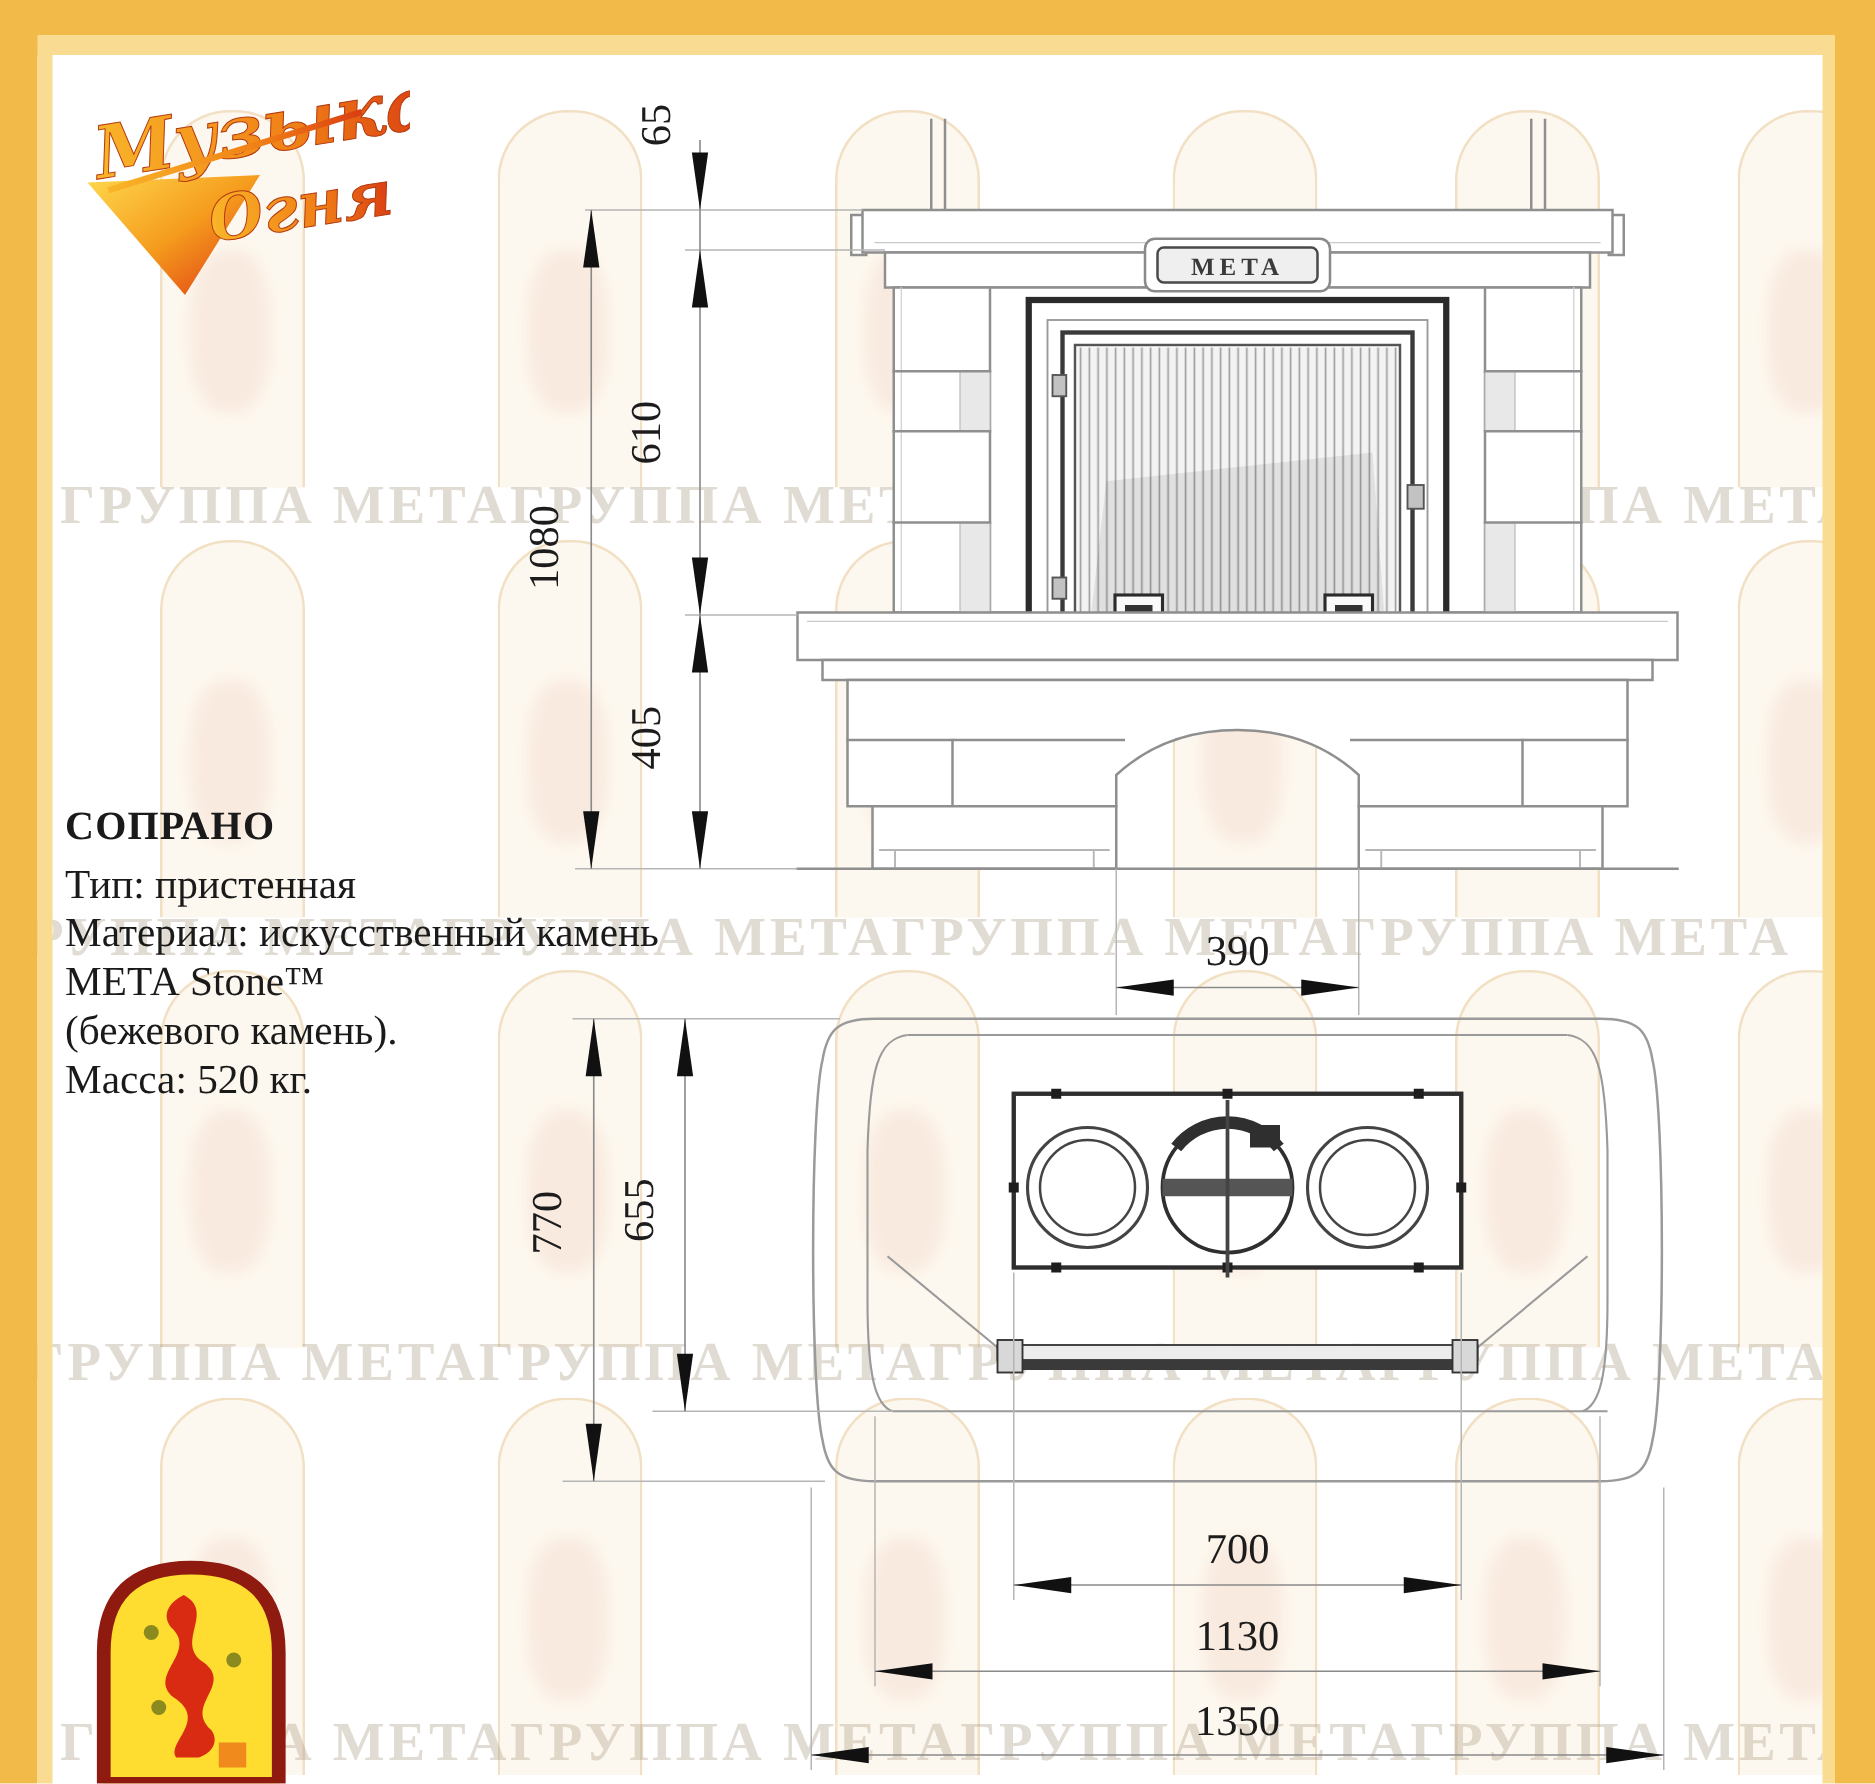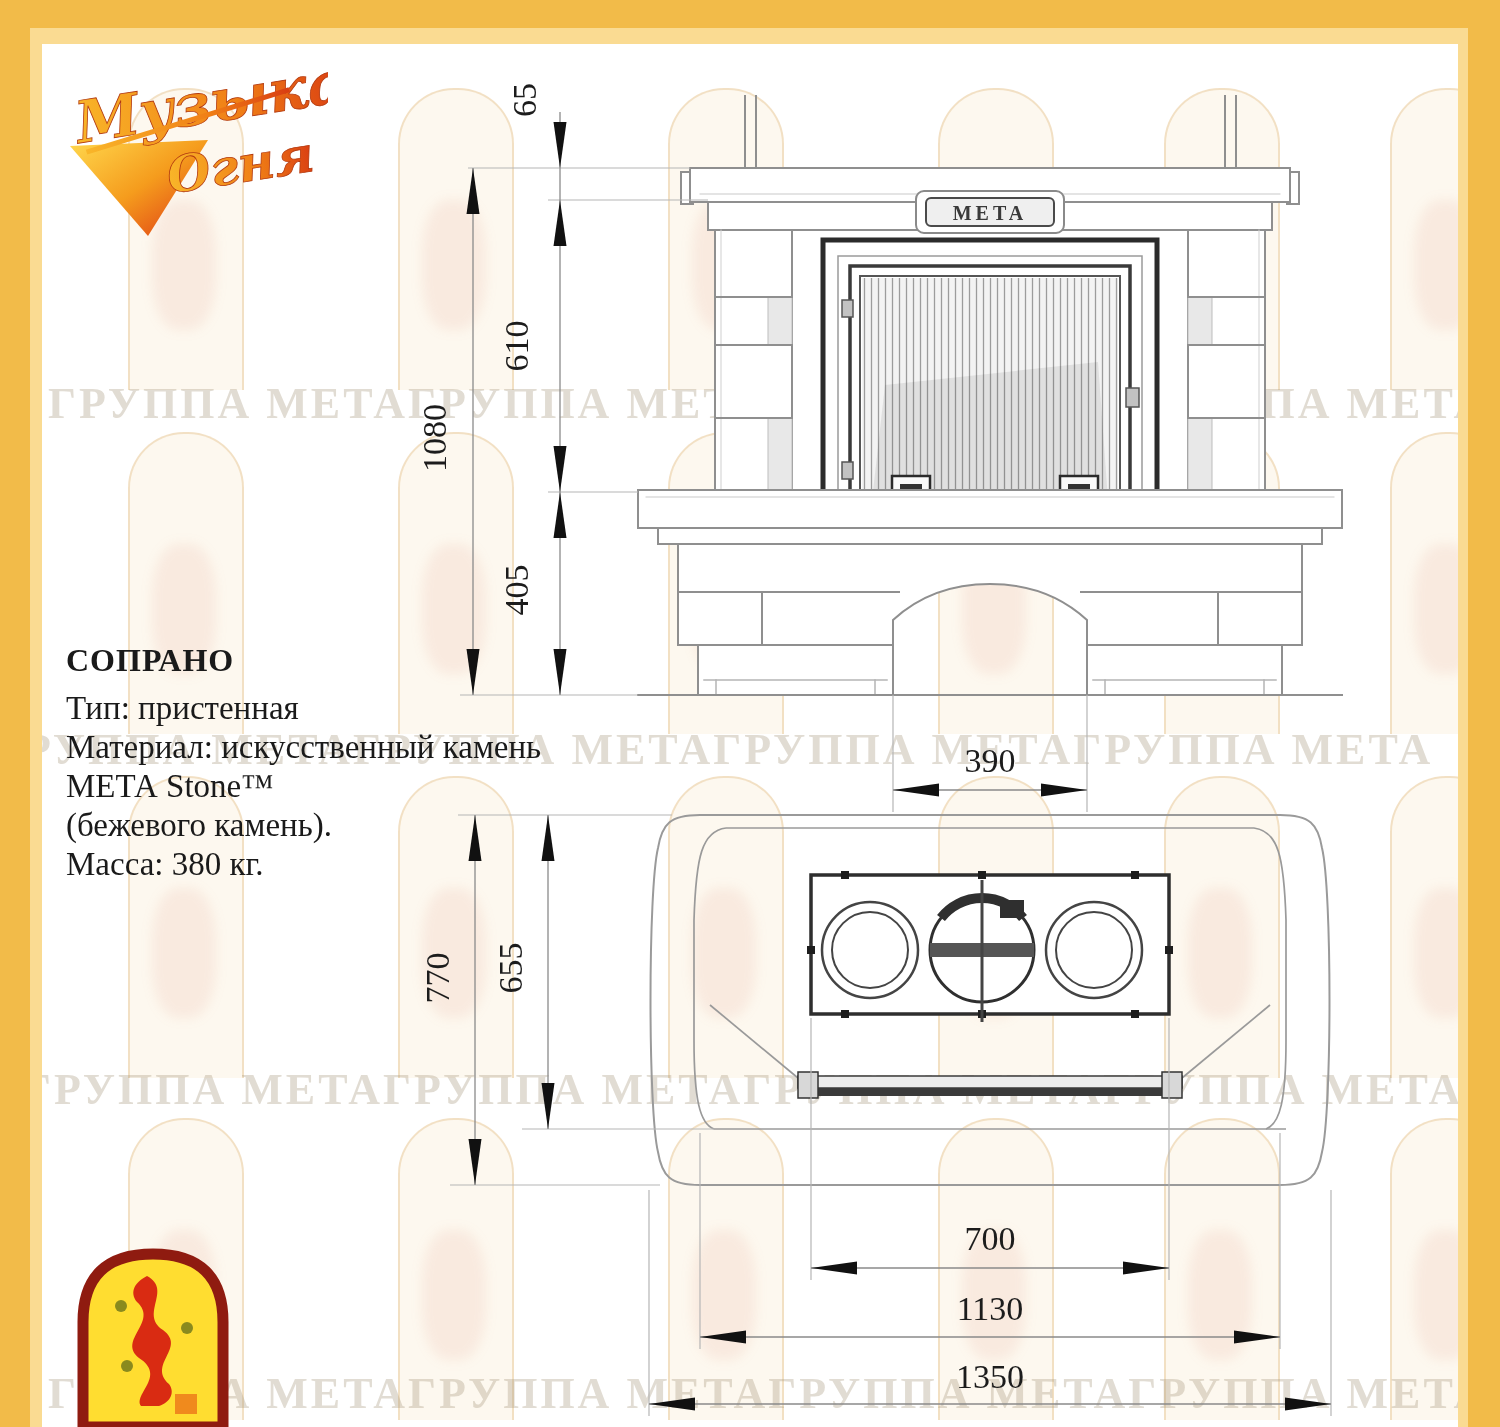--- a/index.html
+++ b/index.html
@@ -37,21 +37,21 @@
   }
   #wm-row-1{top:378px;}
   #wm-row-2{top:724px;margin-left:-55px;width:1465px;}
   #wm-row-3{top:1064px;margin-left:-25px;width:1435px;}
   #wm-row-4{top:1368px;}
 
   
   #drawing{position:absolute;left:0;top:0;z-index:10;}
 
   
-  #info-block{position:absolute;left:66px;top:642px;width:640px;z-index:20;color:#1a1a1a;}
+  #info-block{position:absolute;left:52px;top:642px;width:640px;z-index:20;color:#1a1a1a;}
   #info-title{font-size:32px;font-weight:bold;letter-spacing:1px;margin-bottom:10px;}
   .info-line{font-size:33px;line-height:39px;}
 
   
   #logo-top{position:absolute;left:48px;top:48px;z-index:30;}
   #logo-bottom{position:absolute;left:75px;top:1244px;z-index:30;}
 </style>
 </head>
 <body>
 
@@ -381,21 +381,21 @@
       <text x="990" y="1388" text-anchor="middle">1350</text>
     </g>
   </svg>
 
   <div id="info-block">
     <div id="info-title">СОПРАНО</div>
     <div class="info-line">Тип: пристенная</div>
     <div class="info-line">Материал: искусственный камень</div>
     <div class="info-line">МЕТА Stone™</div>
     <div class="info-line">(бежевого камень).</div>
-    <div class="info-line">Масса: 380 кг.</div>
+    <div class="info-line">Масса: 520 кг.</div>
   </div>
 
   <svg id="logo-top" width="280" height="200" viewBox="0 0 280 200">
     <polygon points="22,98 160,92 100,188" fill="url(#lg2)"></polygon>
     <defs>
       <linearGradient id="lg2" x1="0" y1="0" x2="1" y2="1">
         <stop offset="0" stop-color="#ffd84d"></stop>
         <stop offset="0.5" stop-color="#f59c1d"></stop>
         <stop offset="1" stop-color="#dd3414"></stop>
       </linearGradient>

